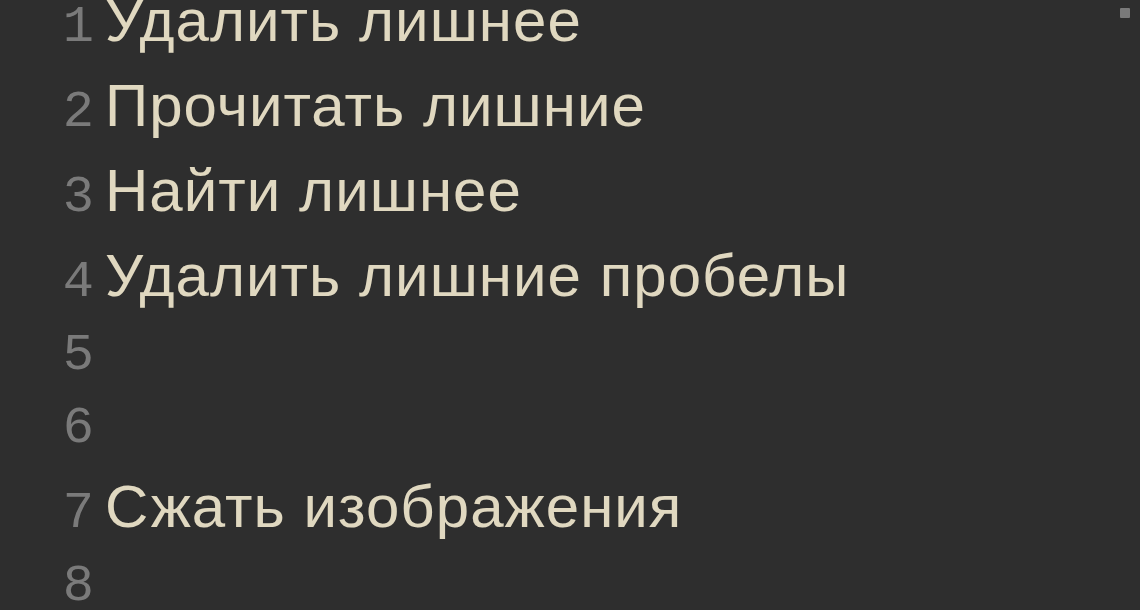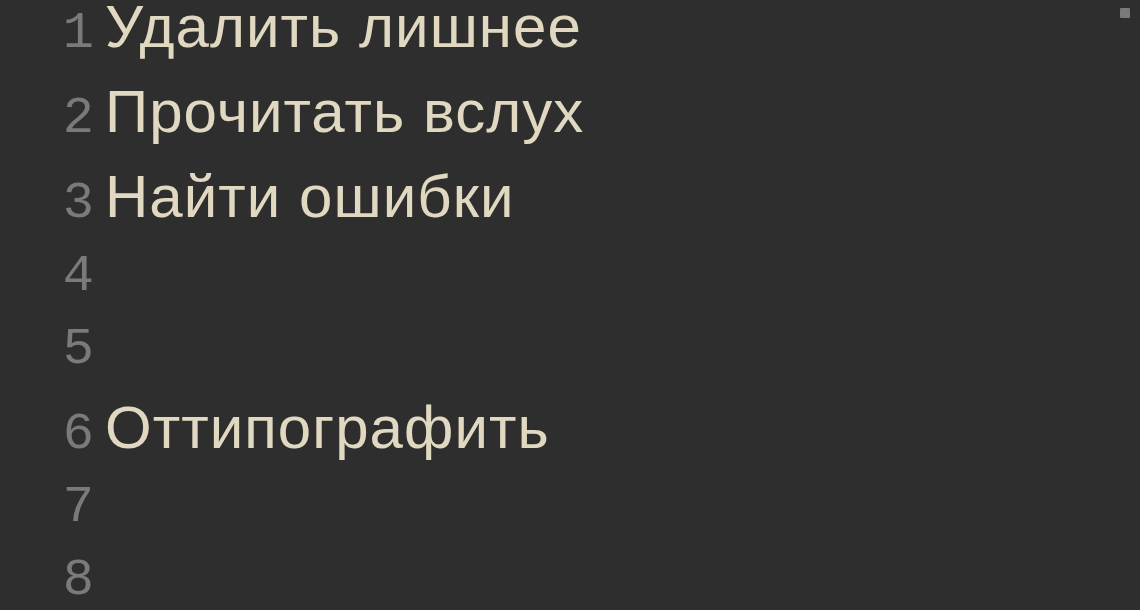--- a/index.html
+++ b/index.html
@@ -70,36 +70,37 @@
 <div class="main-container">
   <div class="corner-indicator"></div>
 
   <div id="list-container">
   <div class="list-item">
         <span class="item-number">1</span>
         <span class="item-text">Удалить лишнее</span>
       </div>
       <div class="list-item">
         <span class="item-number">2</span>
-        <span class="item-text">Прочитать вслух</span>
+        <span class="item-text">Прочитать лишние</span>
       </div>
       <div class="list-item">
         <span class="item-number">3</span>
-        <span class="item-text">Найти ошибки</span>
+        <span class="item-text">Найти лишнее</span>
       </div>
       <div class="list-item">
         <span class="item-number">4</span>
+        <span class="item-text">Удалить лишние пробелы</span>
       </div>
       <div class="list-item">
         <span class="item-number">5</span>
       </div>
       <div class="list-item">
         <span class="item-number">6</span>
-        <span class="item-text">Оттипографить</span>
       </div>
       <div class="list-item">
         <span class="item-number">7</span>
+        <span class="item-text">Сжать изображения</span>
       </div>
       <div class="list-item">
         <span class="item-number">8</span>
       </div>
     </div>
 </div>
 
 </body></html>

